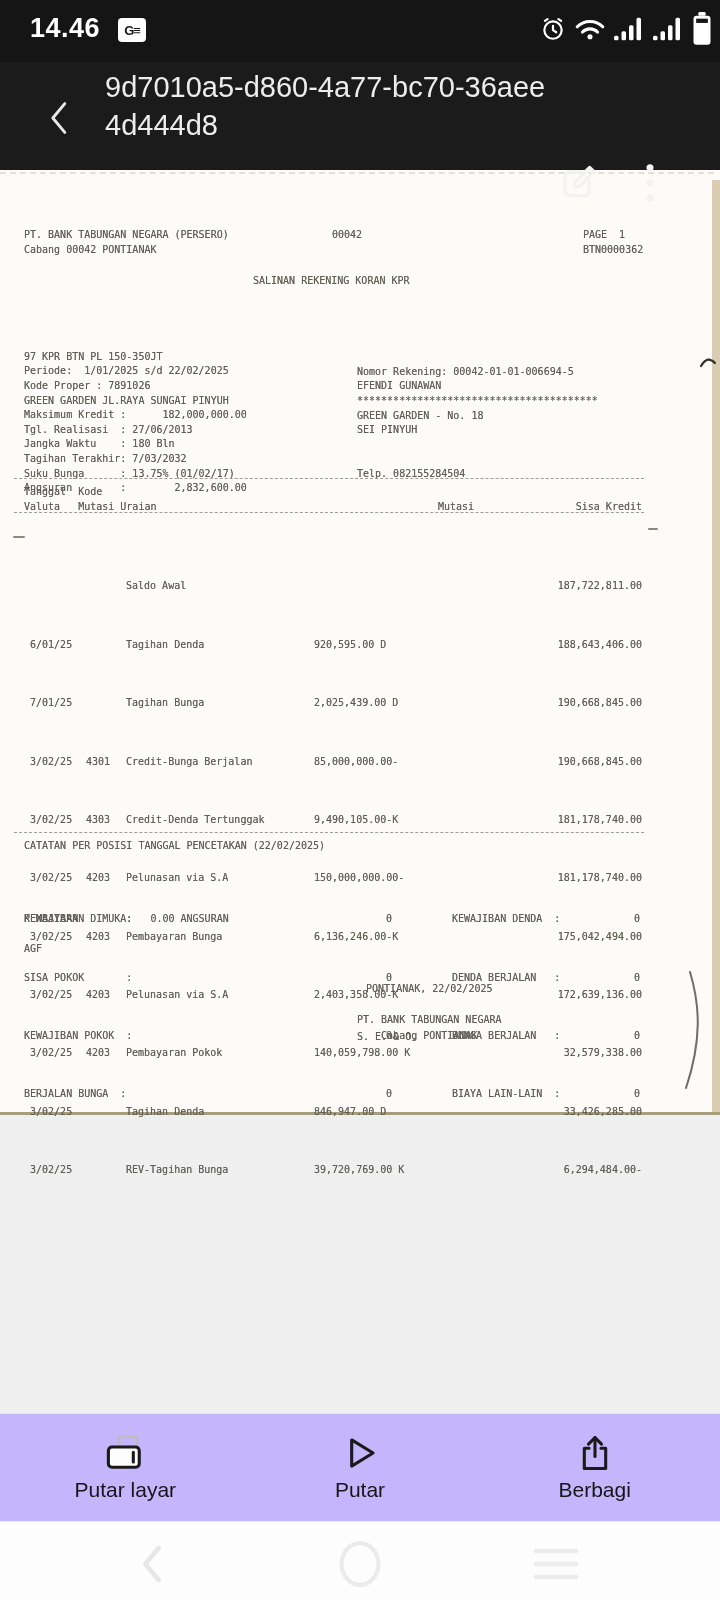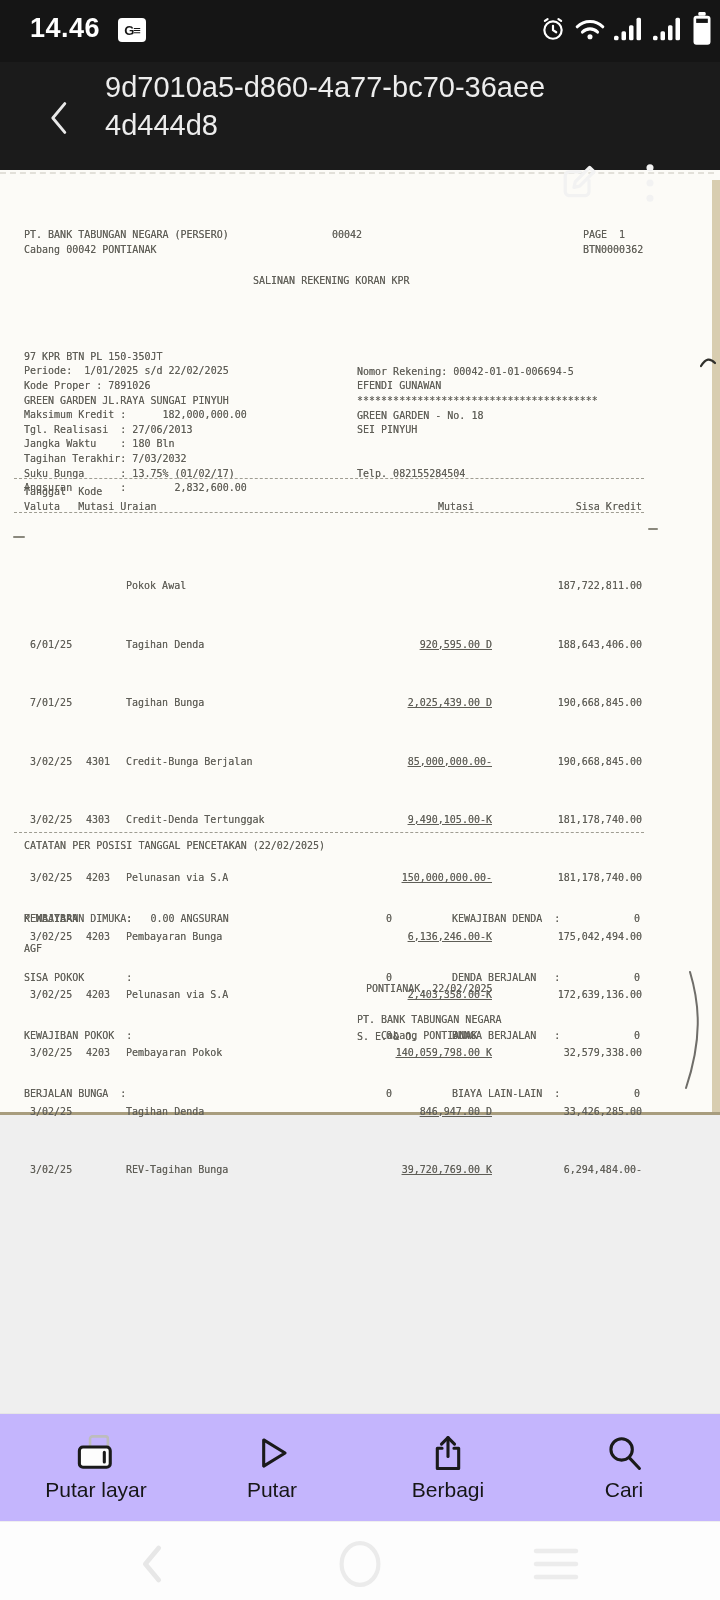--- a/index.html
+++ b/index.html
@@ -27,21 +27,21 @@
   .mline{height:14.6px;}
   .abs{position:absolute;}
   .dashrule{position:absolute;left:14px;width:630px;border-top:1.6px dashed #8f8d81;opacity:.85;}
 
   
   .tbl-rows{position:absolute;left:24px;top:351px;width:618px;}
   .trow{display:flex;height:14.6px;}
   .c-date{width:62px;}
   .c-code{width:40px;}
   .c-desc{flex:1;}
-  .c-mut{width:178px;text-align:right;text-decoration:underline;}
+  .c-mut{width:178px;}
   .c-sisa{width:150px;text-align:right;}
 
   
   .cat-rows{position:absolute;left:24px;top:684px;width:618px;}
   .crow{display:flex;height:14.5px;}
   .k-l1{width:210px;} .k-v1{width:158px;text-align:right;}
   .k-l2{width:170px;margin-left:60px;} .k-v2{width:18px;text-align:right;}
 
   .scan-dash{position:absolute;height:2px;background:#8a887d;border-radius:1px;}
 
@@ -150,21 +150,21 @@
     <div class="abs mono" style="left:314px;top:330px;width:160px;text-align:right;">Mutasi</div>
     <div class="abs mono" style="left:492px;top:330px;width:150px;text-align:right;">Sisa Kredit</div>
     <div class="dashrule" style="top:342px;"></div>
 
     <div class="tbl-rows mono">
       
     
         <div class="trow">
           <span class="c-date"></span>
           <span class="c-code"></span>
-          <span class="c-desc">Pokok Awal</span>
+          <span class="c-desc">Saldo Awal</span>
           <span class="c-mut"></span>
           <span class="c-sisa">187,722,811.00</span>
         </div>
       
         <div class="trow">
           <span class="c-date"> 6/01/25</span>
           <span class="c-code"></span>
           <span class="c-desc">Tagihan Denda</span>
           <span class="c-mut">920,595.00 D</span>
           <span class="c-sisa">188,643,406.00</span>
@@ -311,27 +311,20 @@
       <span class="tb-label">Putar</span>
     </div>
     <div class="tb-item">
       <svg width="38" height="38" viewBox="0 0 32 32" fill="none" stroke="#1a1a1a" stroke-width="2.6" stroke-linecap="round" stroke-linejoin="round">
         <path d="M11 12 H7 v17 h18 v-17 h-4"></path>
         <line x1="16" y1="3" x2="16" y2="19"></line>
         <polyline points="10.5,8.5 16,3 21.5,8.5"></polyline>
       </svg>
       <span class="tb-label">Berbagi</span>
     </div>
-    <div class="tb-item">
-      <svg width="38" height="38" viewBox="0 0 32 32" fill="none" stroke="#1a1a1a" stroke-width="2.6" stroke-linecap="round">
-        <circle cx="14" cy="13" r="9"></circle>
-          <line x1="21" y1="20.5" x2="29" y2="29"></line>
-      </svg>
-      <span class="tb-label">Cari</span>
-    </div>
   </div>
 
   <div class="navbar">
     <div class="icon-btn" style="left:126px;top:16px;width:52px;height:52px;">
       <svg width="26" height="40" viewBox="0 0 18 30" fill="none" stroke="#e7e7e7" stroke-width="3.6" stroke-linecap="round" stroke-linejoin="round">
           <polyline points="14,3 4,15 14,27"></polyline>
         </svg>
     </div>
     <div class="icon-btn" style="left:332px;top:14px;width:56px;height:56px;">
       <svg width="50" height="54" viewBox="0 0 40 44" fill="none" stroke="#ebebeb" stroke-width="3.4">

